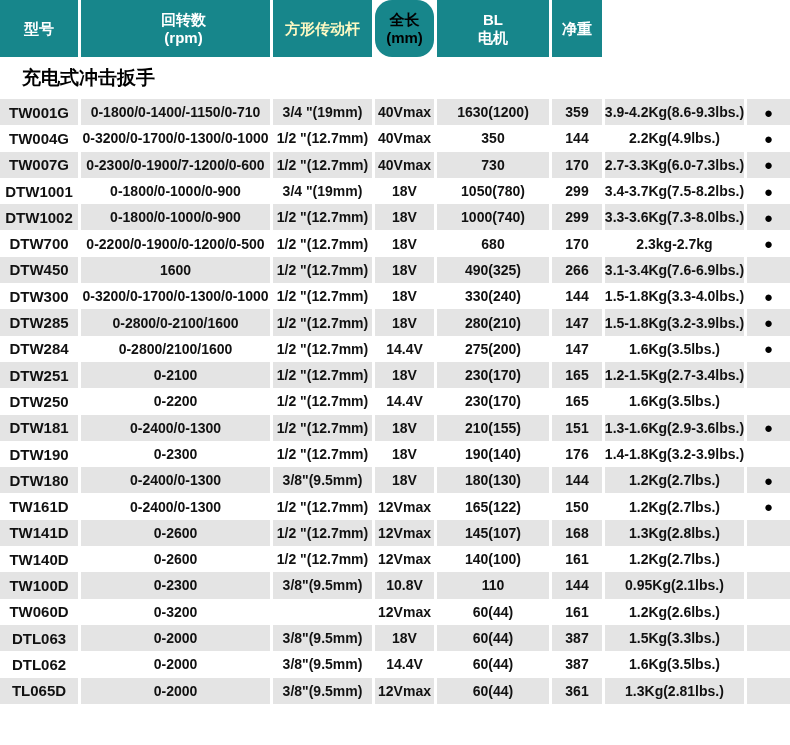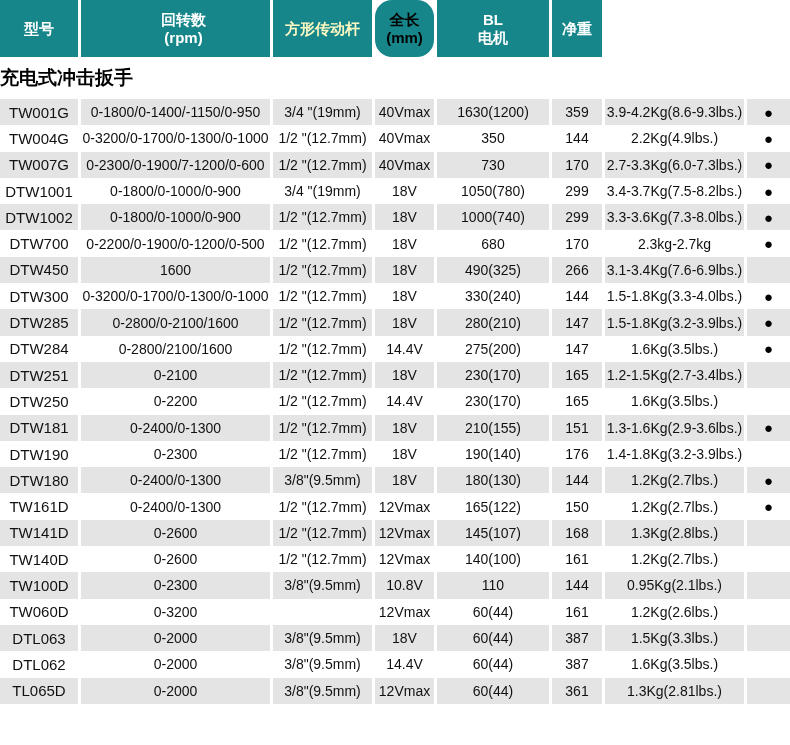--- a/index.html
+++ b/index.html
@@ -27,27 +27,28 @@
     font-weight: bold;
     font-size: 15px;
     line-height: 1.2;
     white-space: pre-line;
   }
 
   
   .section-title {
     height: 42px;
     display: flex; align-items: center;
+    padding-left: 22px;
     font-size: 19px;
     font-weight: bold;
     color: #000000;
   }
 
   
-  .tbody { grid-auto-rows: 26.3px; }
+  .tbody { grid-auto-rows: 26.3px; font-weight: bold; }
   .trow { display: contents; }
   .tbody .cell {
     display: flex; align-items: center; justify-content: center;
     text-align: center;
     font-size: 14px;
     color: #111111;
     white-space: nowrap;
     overflow: hidden;
   }
   .tbody .cell.model { font-size: 15px; }
@@ -67,21 +68,21 @@
     <div class="cell" style="background: rgb(23, 134, 139); color: #000000; border-radius: 17px;">全长
 (mm)</div>
     <div class="cell" style="background: rgb(23, 134, 139); color: rgb(255, 255, 255);">BL
 电机</div>
     <div class="cell" style="background: rgb(23, 134, 139); color: rgb(255, 255, 255);">净重</div>
   </div>
 
   <div class="section-title">充电式冲击扳手</div>
 
   <div class="grid tbody">
-      <div class="trow alt"><div class="cell model">TW001G</div><div class="cell rpm">0-1800/0-1400/-1150/0-950</div><div class="cell drive">3/4 "(19mm)</div><div class="cell voltage">40Vmax</div><div class="cell torque">1630(1200)</div><div class="cell length">359</div><div class="cell weight">3.9-4.2Kg(8.6-9.3lbs.)</div><div class="cell bl" style="color: rgb(0, 0, 0);">●</div></div>
+      <div class="trow alt"><div class="cell model">TW001G</div><div class="cell rpm">0-1800/0-1400/-1150/0-710</div><div class="cell drive">3/4 "(19mm)</div><div class="cell voltage">40Vmax</div><div class="cell torque">1630(1200)</div><div class="cell length">359</div><div class="cell weight">3.9-4.2Kg(8.6-9.3lbs.)</div><div class="cell bl" style="color: rgb(0, 0, 0);">●</div></div>
       <div class="trow"><div class="cell model">TW004G</div><div class="cell rpm">0-3200/0-1700/0-1300/0-1000</div><div class="cell drive">1/2 "(12.7mm)</div><div class="cell voltage">40Vmax</div><div class="cell torque">350</div><div class="cell length">144</div><div class="cell weight">2.2Kg(4.9lbs.)</div><div class="cell bl" style="color: rgb(0, 0, 0);">●</div></div>
       <div class="trow alt"><div class="cell model">TW007G</div><div class="cell rpm">0-2300/0-1900/7-1200/0-600</div><div class="cell drive">1/2 "(12.7mm)</div><div class="cell voltage">40Vmax</div><div class="cell torque">730</div><div class="cell length">170</div><div class="cell weight">2.7-3.3Kg(6.0-7.3lbs.)</div><div class="cell bl" style="color: rgb(0, 0, 0);">●</div></div>
       <div class="trow"><div class="cell model">DTW1001</div><div class="cell rpm">0-1800/0-1000/0-900</div><div class="cell drive">3/4 "(19mm)</div><div class="cell voltage">18V</div><div class="cell torque">1050(780)</div><div class="cell length">299</div><div class="cell weight">3.4-3.7Kg(7.5-8.2lbs.)</div><div class="cell bl" style="color: rgb(0, 0, 0);">●</div></div>
       <div class="trow alt"><div class="cell model">DTW1002</div><div class="cell rpm">0-1800/0-1000/0-900</div><div class="cell drive">1/2 "(12.7mm)</div><div class="cell voltage">18V</div><div class="cell torque">1000(740)</div><div class="cell length">299</div><div class="cell weight">3.3-3.6Kg(7.3-8.0lbs.)</div><div class="cell bl" style="color: rgb(0, 0, 0);">●</div></div>
       <div class="trow"><div class="cell model">DTW700</div><div class="cell rpm">0-2200/0-1900/0-1200/0-500</div><div class="cell drive">1/2 "(12.7mm)</div><div class="cell voltage">18V</div><div class="cell torque">680</div><div class="cell length">170</div><div class="cell weight">2.3kg-2.7kg</div><div class="cell bl" style="color: rgb(0, 0, 0);">●</div></div>
       <div class="trow alt"><div class="cell model">DTW450</div><div class="cell rpm">1600</div><div class="cell drive">1/2 "(12.7mm)</div><div class="cell voltage">18V</div><div class="cell torque">490(325)</div><div class="cell length">266</div><div class="cell weight">3.1-3.4Kg(7.6-6.9lbs.)</div><div class="cell bl"></div></div>
       <div class="trow"><div class="cell model">DTW300</div><div class="cell rpm">0-3200/0-1700/0-1300/0-1000</div><div class="cell drive">1/2 "(12.7mm)</div><div class="cell voltage">18V</div><div class="cell torque">330(240)</div><div class="cell length">144</div><div class="cell weight">1.5-1.8Kg(3.3-4.0lbs.)</div><div class="cell bl" style="color: rgb(0, 0, 0);">●</div></div>
       <div class="trow alt"><div class="cell model">DTW285</div><div class="cell rpm">0-2800/0-2100/1600</div><div class="cell drive">1/2 "(12.7mm)</div><div class="cell voltage">18V</div><div class="cell torque">280(210)</div><div class="cell length">147</div><div class="cell weight">1.5-1.8Kg(3.2-3.9lbs.)</div><div class="cell bl" style="color: rgb(0, 0, 0);">●</div></div>
       <div class="trow"><div class="cell model">DTW284</div><div class="cell rpm">0-2800/2100/1600</div><div class="cell drive">1/2 "(12.7mm)</div><div class="cell voltage">14.4V</div><div class="cell torque">275(200)</div><div class="cell length">147</div><div class="cell weight">1.6Kg(3.5lbs.)</div><div class="cell bl" style="color: rgb(0, 0, 0);">●</div></div>
       <div class="trow alt"><div class="cell model">DTW251</div><div class="cell rpm">0-2100</div><div class="cell drive">1/2 "(12.7mm)</div><div class="cell voltage">18V</div><div class="cell torque">230(170)</div><div class="cell length">165</div><div class="cell weight">1.2-1.5Kg(2.7-3.4lbs.)</div><div class="cell bl"></div></div>

